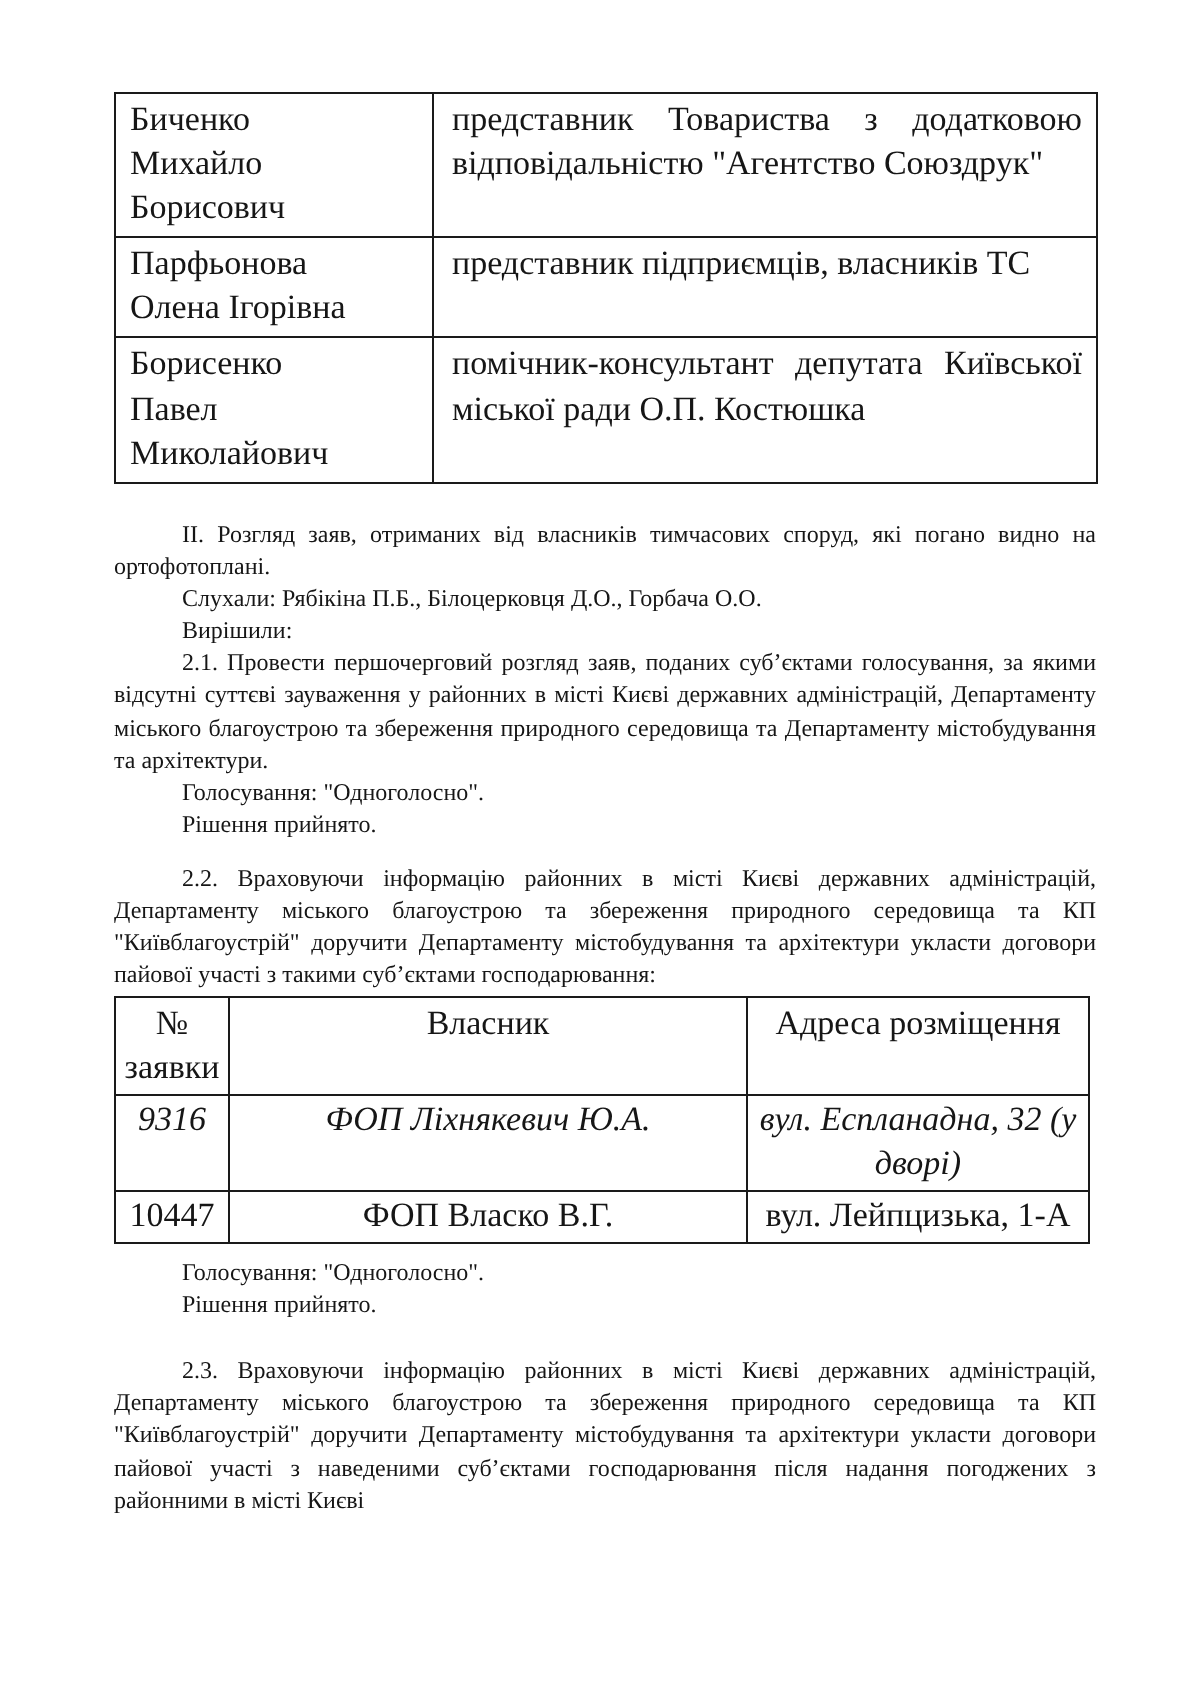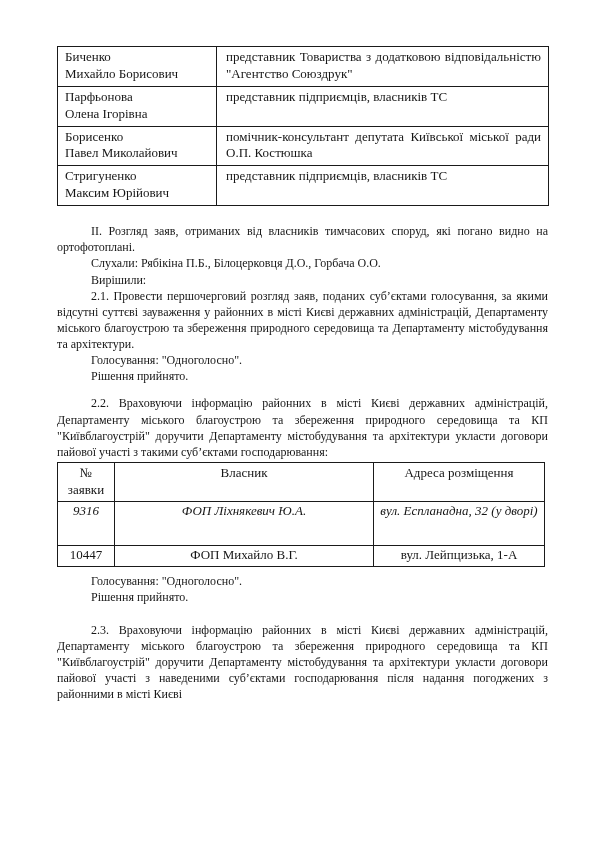--- a/index.html
+++ b/index.html
@@ -22,21 +22,21 @@
     height: 848px;
     box-sizing: border-box;
     padding: 46px 52px 0 57px;
   }
 
   
   table.doc-table {
     border-collapse: collapse;
     width: 491px;
     table-layout: fixed;
-    font-size: 13px;
+    font-size: 17px;
     line-height: 1.30;
   }
   table.doc-table td {
     border: 1px solid #1a1a1a;
     padding: 2px 5px 3px 7px;
     vertical-align: top;
   }
 
   
   #attendees-table { width: 491px; }
@@ -97,27 +97,20 @@
         </td>
         <td class="role-cell two-line">представник підприємців, власників ТС</td>
       </tr>
       <tr>
         <td class="two-line">
           <span>Борисенко</span><br>
           <span>Павел Миколайович</span>
         </td>
         <td class="role-cell two-line">помічник-консультант депутата Київської міської ради О.П. Костюшка</td>
       </tr>
-      <tr>
-        <td class="two-line">
-          <span>Стригуненко</span><br>
-          <span>Максим Юрійович</span>
-        </td>
-        <td class="role-cell two-line">представник підприємців, власників ТС</td>
-      </tr>
     </tbody>
   </table>
 
   <div class="gap-l"></div>
 
   <p class="para">II. Розгляд заяв, отриманих від власників тимчасових споруд, які погано видно на ортофотоплані.</p>
   <p class="para">Слухали: Рябікіна П.Б., Білоцерковця Д.О., Горбача О.О.</p>
   <p class="para">Вирішили:</p>
 
   <p class="para">2.1. Провести першочерговий розгляд заяв, поданих суб’єктами голосування, за якими відсутні суттєві зауваження у районних в місті Києві державних адміністрацій, Департаменту міського благоустрою та збереження природного середовища та Департаменту містобудування та архітектури.</p>
@@ -143,21 +136,21 @@
         <td class="hdr">Власник</td>
         <td class="hdr">Адреса розміщення</td>
       </tr>
       <tr>
         <td class="tall">9316</td>
         <td class="tall">ФОП Ліхнякевич Ю.А.</td>
         <td class="tall">вул. Еспланадна, 32 (у дворі)</td>
       </tr>
       <tr>
         <td>10447</td>
-        <td>ФОП Михайло В.Г.</td>
+        <td>ФОП Власко В.Г.</td>
         <td>вул. Лейпцизька, 1-А</td>
       </tr>
     </tbody>
   </table>
 
   <div class="gap-s"></div>
 
   <p class="para">Голосування: "Одноголосно".</p>
   <p class="para">Рішення прийнято.</p>
 

